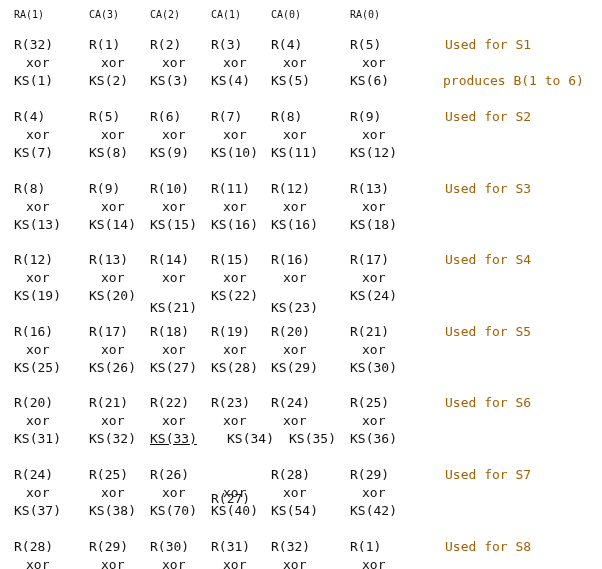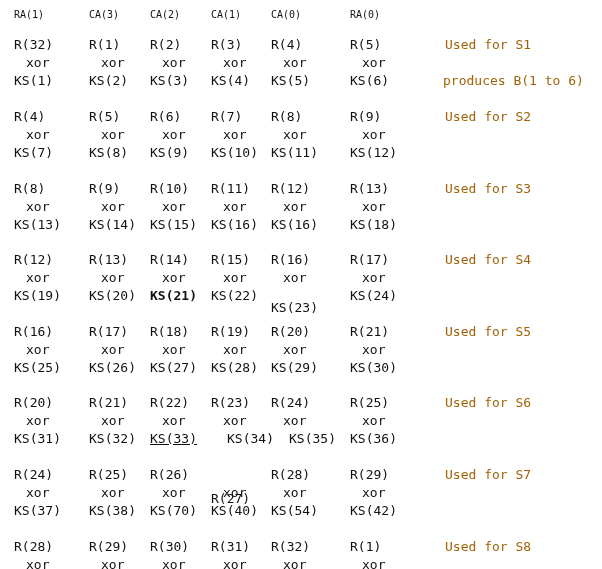--- a/index.html
+++ b/index.html
@@ -154,21 +154,21 @@
         <div class="cell" style="left: 26px; top: 0px;">xor</div>
         <div class="cell" style="left: 101px; top: 0px;">xor</div>
         <div class="cell" style="left: 162px; top: 0px;">xor</div>
         <div class="cell" style="left: 223px; top: 0px;">xor</div>
         <div class="cell" style="left: 283px; top: 0px;">xor</div>
         <div class="cell" style="left: 362px; top: 0px;">xor</div>
       </div>
       <div class="line line-ks">
         <div class="cell" style="left: 14px; top: 0px;">KS(19)</div>
         <div class="cell" style="left: 89px; top: 0px;">KS(20)</div>
-        <div class="cell" style="left: 150px; top: 0px; font-weight: bold;">KS(21)</div>
+        <div class="cell" style="left: 150px; top: 12px;">KS(21)</div>
         <div class="cell" style="left: 211px; top: 0px;">KS(22)</div>
         <div class="cell" style="left: 271px; top: 12px;">KS(23)</div>
         <div class="cell" style="left: 350px; top: 0px;">KS(24)</div>
       </div>
       <div class="note" style="left: 445px; top: 0px;">Used for S4</div>
     </div>
     <div class="grp" style="top: 325px;">
       <div class="line line-r">
         <div class="cell" style="left: 14px; top: 0px;">R(16)</div>
         <div class="cell" style="left: 89px; top: 0px;">R(17)</div>

